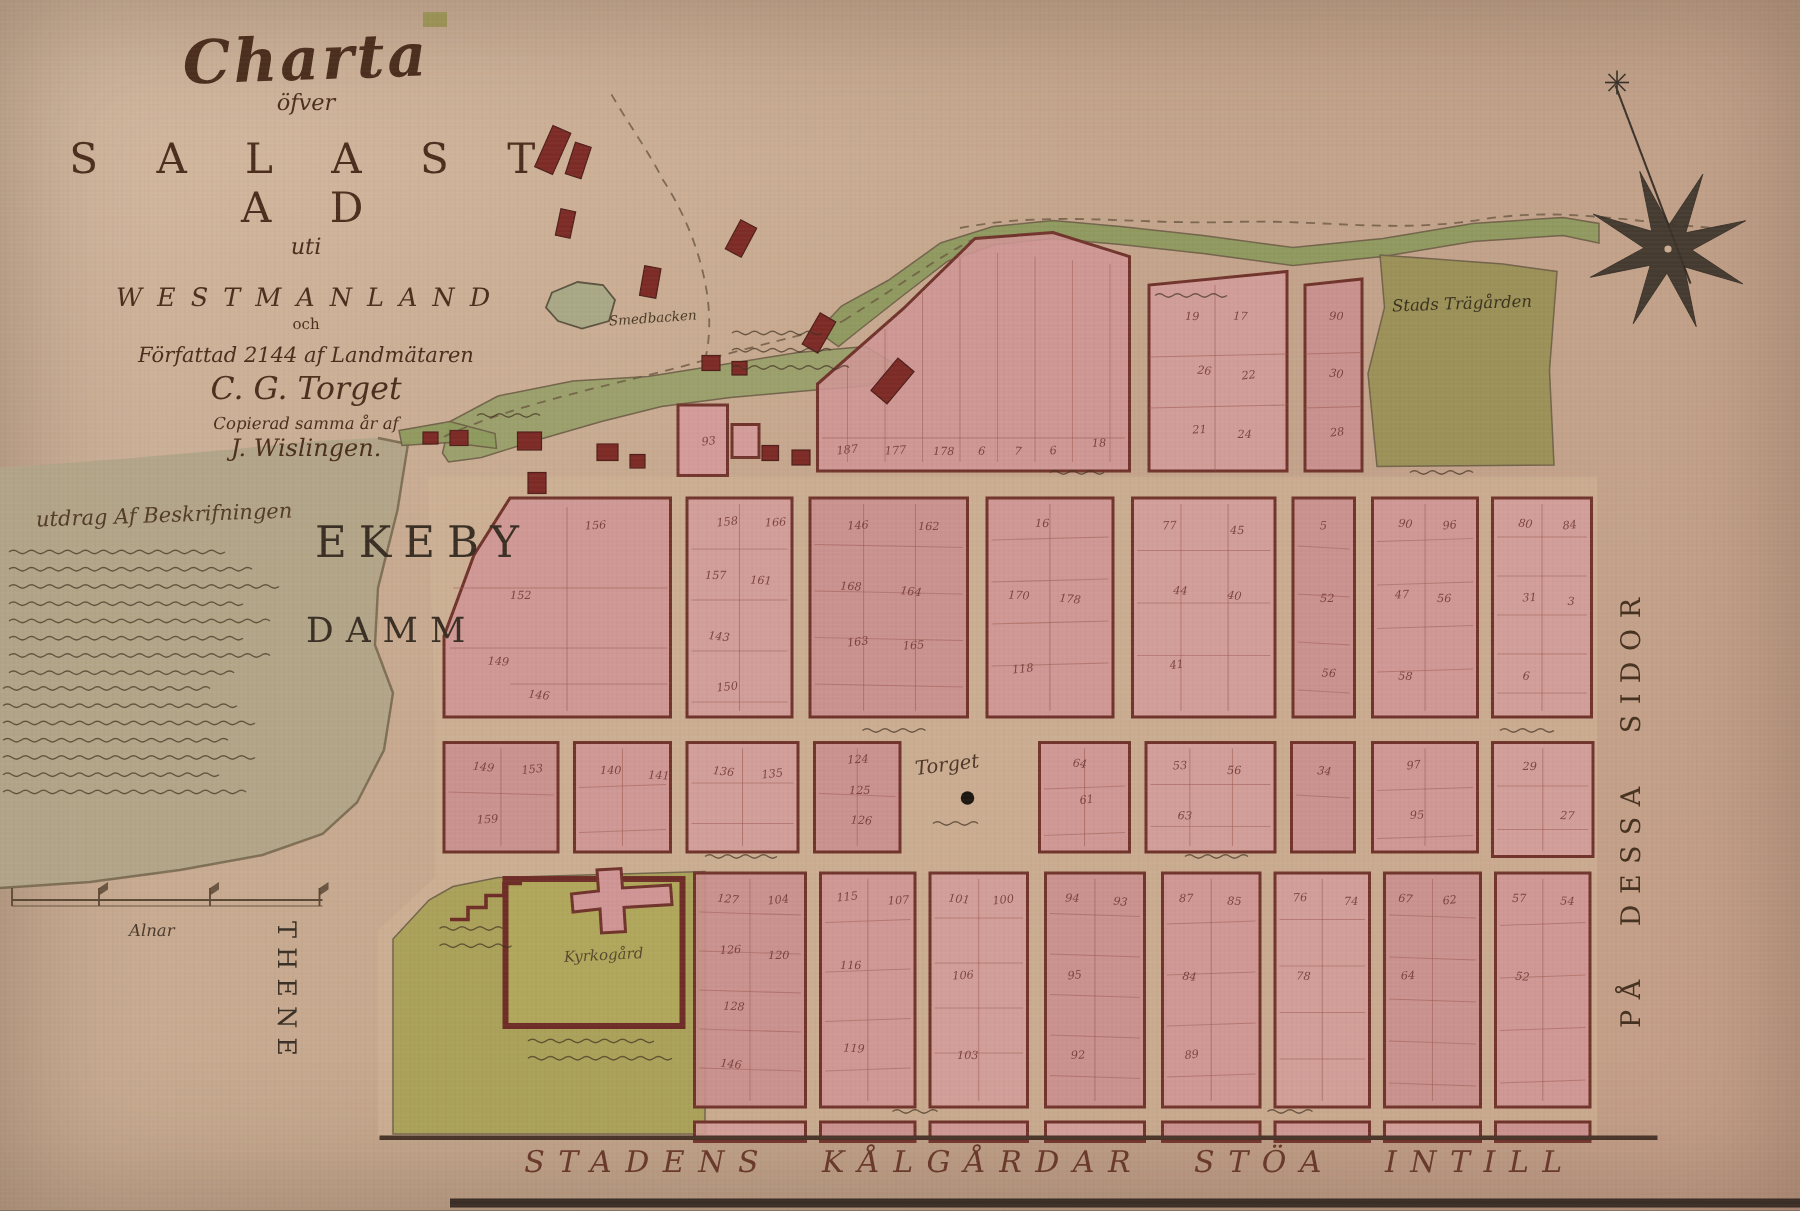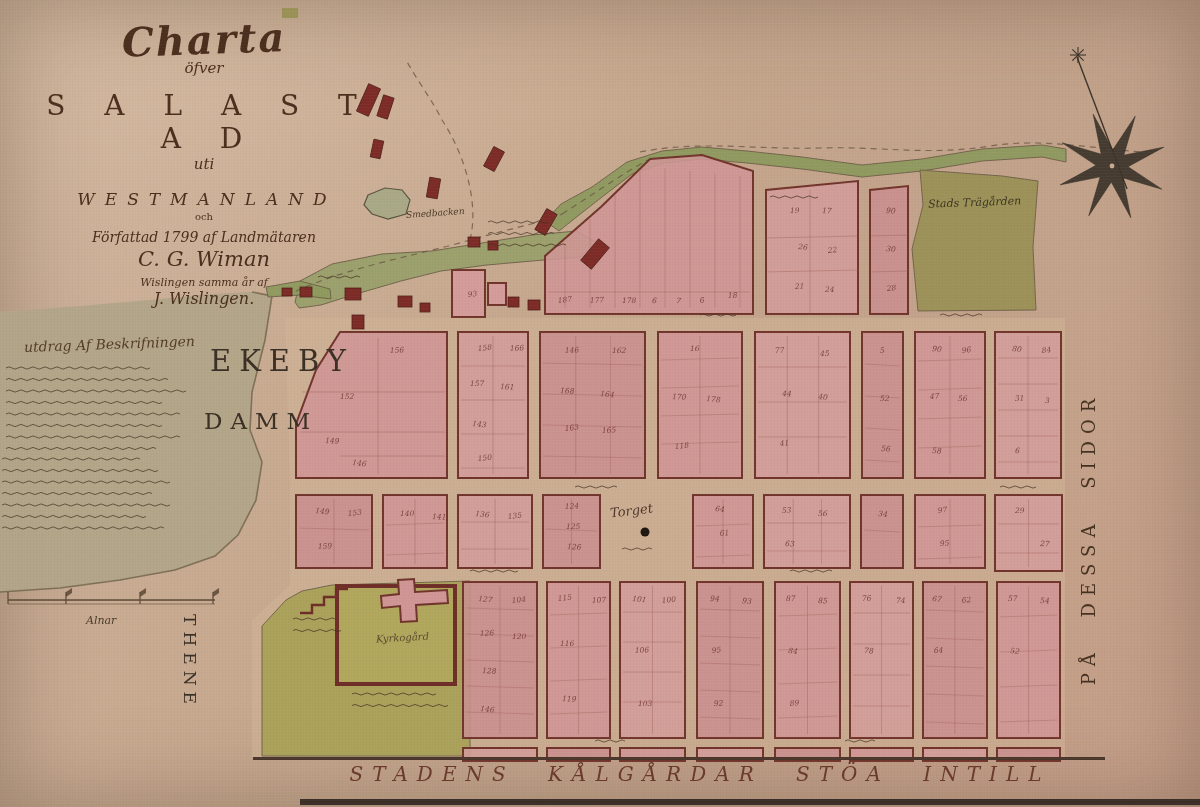--- a/index.html
+++ b/index.html
@@ -402,23 +402,23 @@
       <rect x="282" y="8" width="16" height="10" fill="#9a9156"></rect>
     </svg>
 
   <div class="title-block">
     <div class="t-charta">Charta</div>
     <div class="t-ofver">öfver</div>
     <div class="t-sala">S A L A  S T A D</div>
     <div class="t-uti">uti</div>
     <div class="t-west">WESTMANLAND</div>
     <div class="t-och">och</div>
-    <div class="t-forf">Författad 1799 af Landmätaren</div>
-    <div class="t-wiman">C. G. Wiman</div>
-    <div class="t-cop">Wislingen samma år af</div>
+    <div class="t-forf">Författad 2144 af Landmätaren</div>
+    <div class="t-wiman">C. G. Torget</div>
+    <div class="t-cop">Copierad samma år af</div>
     <div class="t-wisl">J. Wislingen.</div>
   </div>
 
   <div class="lbl desc-head">utdrag Af Beskrifningen</div>
   <div class="lbl ekeby">EKEBY</div>
   <div class="lbl damm">DAMM</div>
   <div class="lbl tradgarden">Stads Trägården</div>
   <div class="lbl smedbacken">Smedbacken</div>
   <div class="lbl torget">Torget</div>
   <div class="lbl kyrkogard">Kyrkogård</div>

